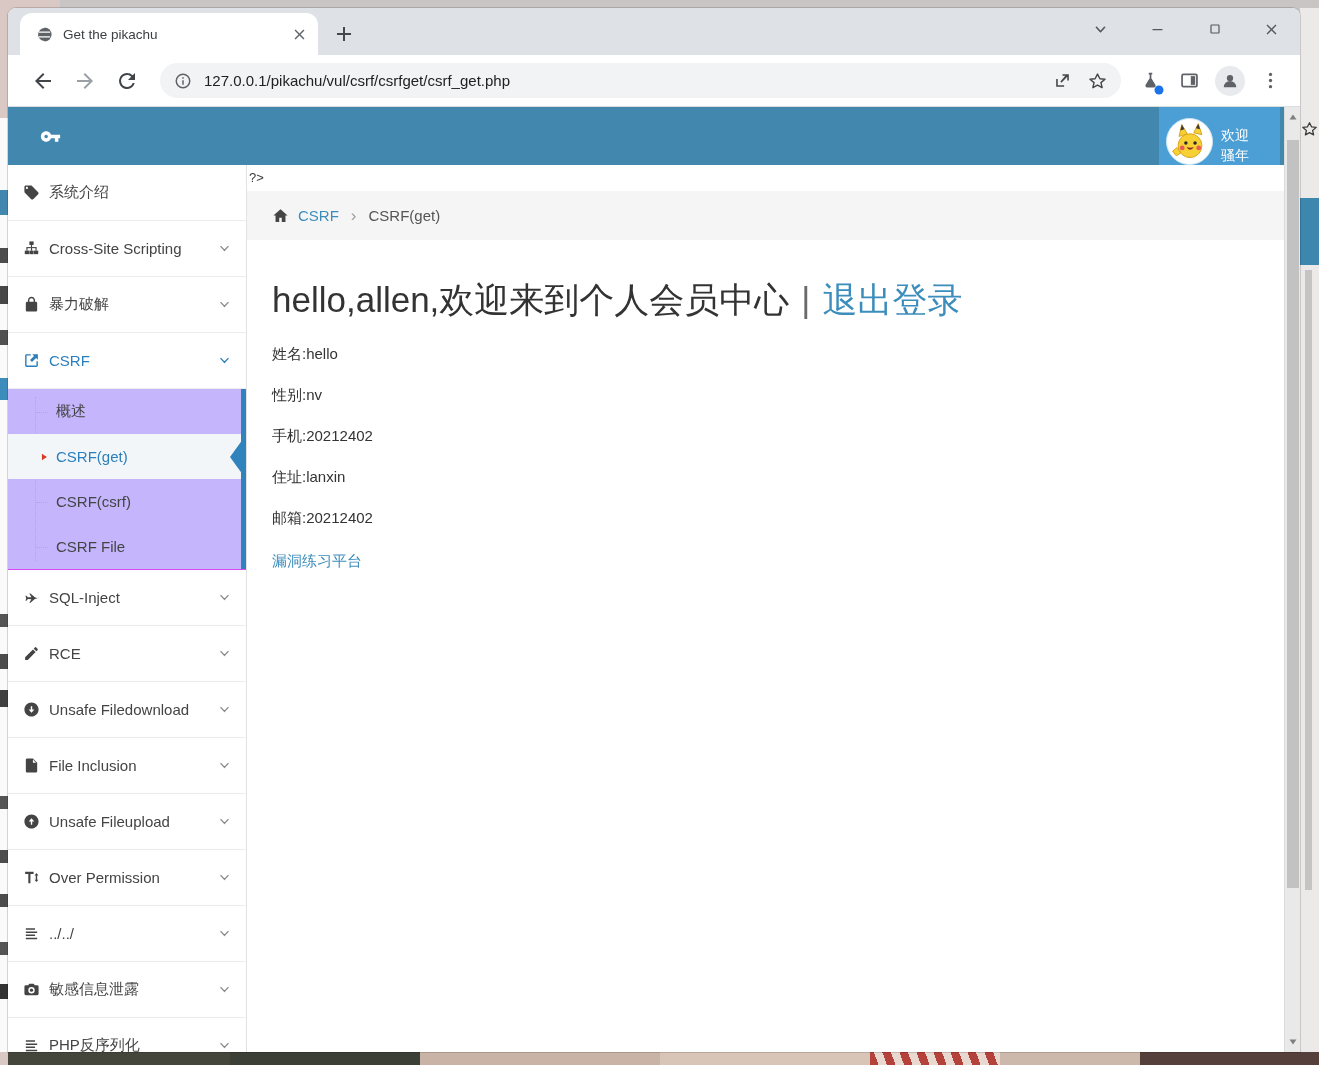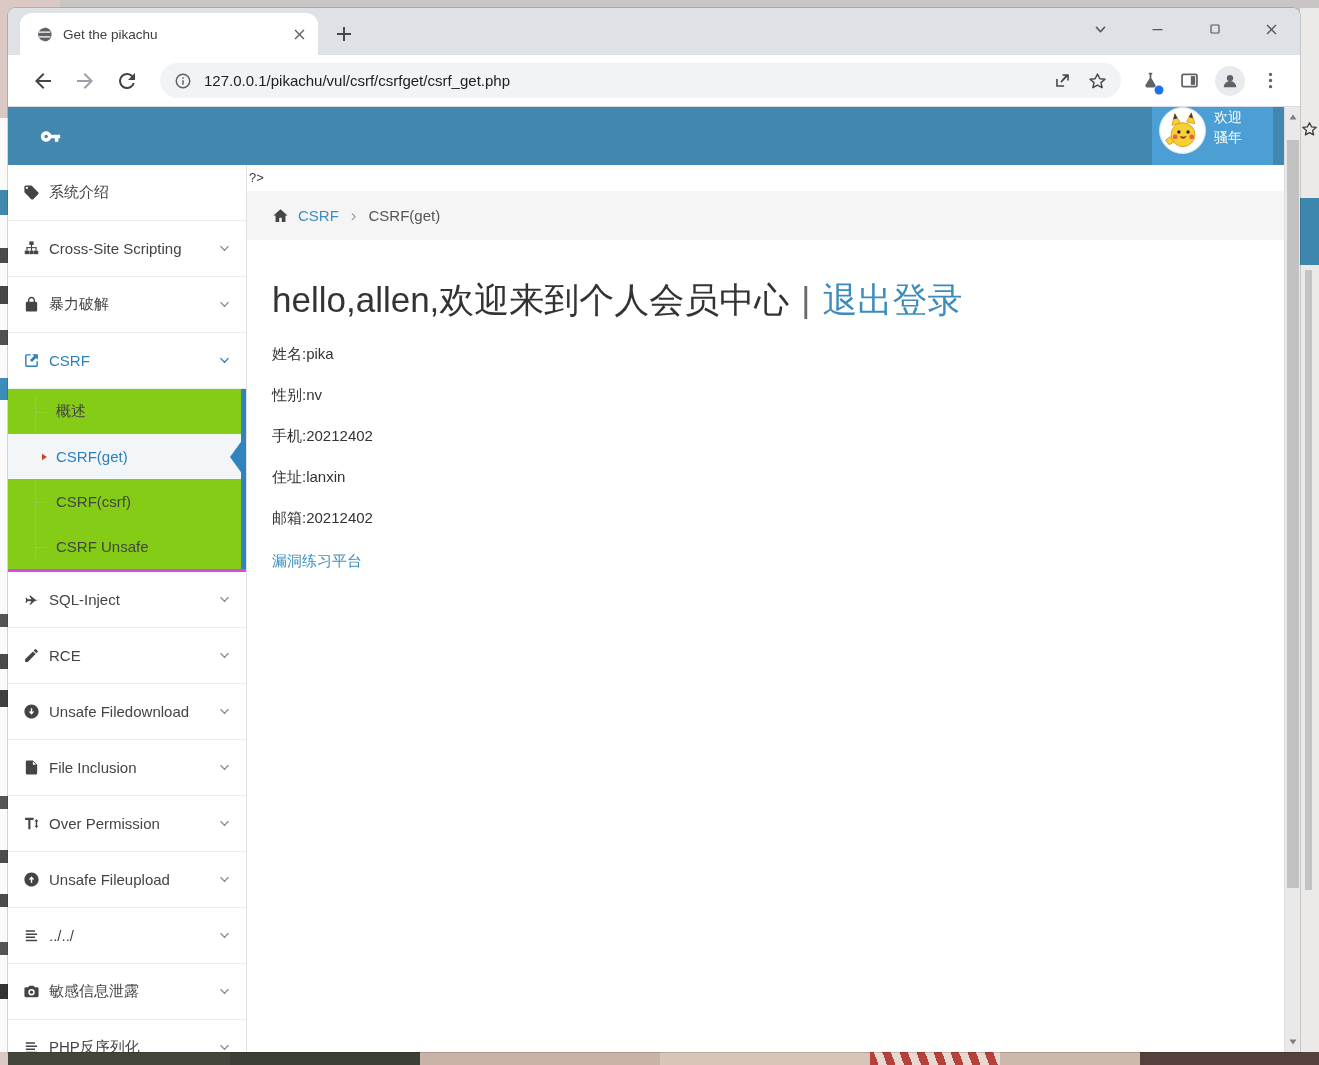--- a/index.html
+++ b/index.html
@@ -52,39 +52,39 @@
   .page { position:absolute; left:0; top:99px; right:0; bottom:0; background:#fff; }
   .pg-scroll { position:absolute; right:0; top:0; width:16px; bottom:0; background:#e9e9e9; border-left:1px solid #dcdcdc; }
   .sb-arrow { position:absolute; left:2px; width:12px; height:12px; color:#7f7f7f; }
   .sb-thumb { position:absolute; left:2px; top:33px; width:12px; height:748px; background:#c2c2c2; }
 
   .pg-content { position:absolute; left:0; top:0; width:1276px; bottom:0; }
   .appbar { position:relative; height:58px; background:var(--header_bg,#4287ad); color:#fff;
     display:flex; align-items:center; padding-left:32px; }
   .appbar-key { width:21px; height:21px; color:#fff; margin-right:10px; }
   .appbar-title { font-size:22px; letter-spacing:.3px; }
-  .welcome { position:absolute; right:11px; top:0; width:121px; height:58px; background:var(--badge_bg,#4c9fd4);
-    display:flex; align-items:flex-start; padding-left:7px; }
+  .welcome { position:absolute; right:4px; top:0; width:121px; height:58px; background:var(--badge_bg,#4c9fd4);
+    display:flex; align-items:flex-end; padding-left:7px; }
   .pika-circle { width:47px; height:47px; border-radius:50%; background:#fff; border:1px solid #cfe7f5;
     display:flex; align-items:center; justify-content:center; overflow:hidden; flex:none; }
   .welcome-text { margin-left:8px; font-size:14px; line-height:20px; color:#fff; }
 
   .body-row { position:absolute; left:0; top:58px; right:0; bottom:0; display:flex; }
 
   
   .sidebar { width:239px; background:#fff; border-right:1px solid #e2e2e2; flex:none; }
   .side-item { height:56px; display:flex; align-items:center; padding:12px 15px; border-bottom:1px solid #ececec;
     color:#444; cursor:pointer; }
   .si-ic { width:17px; height:17px; margin-right:9px; flex:none; }
   .si-label { font-size:15px; }
   .chev { width:13px; height:13px; margin-left:auto; color:#8a8a8a; flex:none; }
   .side-item.active { color:#2b7fbc; }
   .side-item.active .chev { color:#2b7fbc; }
 
-  .submenu { position:relative; background:#84cc16; border-bottom:3px solid #d946ef; }
+  .submenu { position:relative; background:#c4b5fd; border-bottom:1px solid #d946ef; }
   .submenu::before { content:''; position:absolute; left:27px; top:8px; bottom:8px; border-left:1px dotted #9fb6ca; }
   .submenu::after { content:''; position:absolute; top:0; bottom:0; right:0; width:5px; background:var(--bar_blue,#3183bd); }
   .sub-item { position:relative; height:45px; display:flex; align-items:center; padding-left:48px;
     font-size:15px; color:#444; cursor:pointer; }
   .sub-item:not(.active)::before { content:''; position:absolute; left:28px; top:50%; width:12px; border-top:1px dotted #9fb6ca; }
   .sub-item .caret { visibility:hidden; position:absolute; left:31px; top:50%; margin-top:-5px; width:10px; height:10px; color:#d73925; }
   .sub-item.active { background:#f3f6f9; color:#2b7fbc; }
   .sub-item.active .caret { visibility:visible; }
   .sub-item.active::after { content:''; position:absolute; right:3px; top:50%; margin-top:-18px;
     border-top:18px solid transparent; border-bottom:18px solid transparent; border-right:13px solid var(--bar_blue,#3183bd); }
@@ -441,21 +441,21 @@
                   <span>CSRF(get)</span>
                 </div>
 
                 <div class="sub-item">
 
                   <span>CSRF(csrf)</span>
                 </div>
 
                 <div class="sub-item">
 
-                  <span>CSRF Unsafe</span>
+                  <span>CSRF File</span>
                 </div>
 
             </div>
 
               <div class="side-item">
                 <svg class="si-ic">
                   <use href="#i-jet"></use>
                 </svg>
                 <span class="si-label">SQL-Inject</span>
                 <svg class="chev">
@@ -488,33 +488,33 @@
                   <use href="#i-file"></use>
                 </svg>
                 <span class="si-label">File Inclusion</span>
                 <svg class="chev">
                   <use href="#i-chev"></use>
                 </svg>
               </div>
 
               <div class="side-item">
                 <svg class="si-ic">
+                  <use href="#i-circle-up"></use>
+                </svg>
+                <span class="si-label">Unsafe Fileupload</span>
+                <svg class="chev">
+                  <use href="#i-chev"></use>
+                </svg>
+              </div>
+
+              <div class="side-item">
+                <svg class="si-ic">
                   <use href="#i-text-height"></use>
                 </svg>
                 <span class="si-label">Over Permission</span>
-                <svg class="chev">
-                  <use href="#i-chev"></use>
-                </svg>
-              </div>
-
-              <div class="side-item">
-                <svg class="si-ic">
-                  <use href="#i-circle-up"></use>
-                </svg>
-                <span class="si-label">Unsafe Fileupload</span>
                 <svg class="chev">
                   <use href="#i-chev"></use>
                 </svg>
               </div>
 
               <div class="side-item">
                 <svg class="si-ic">
                   <use href="#i-align-left"></use>
                 </svg>
                 <span class="si-label">../../</span>
@@ -563,21 +563,21 @@
                 </svg>
               <a class="bc-link">CSRF</a>
               <span class="bc-sep">›</span>
               <span class="bc-cur">CSRF(get)</span>
             </div>
             <div class="welcome-h">
               <span>hello,allen,欢迎来到个人会员中心</span><span class="sep">|</span><a class="logout">退出登录</a>
             </div>
             <div class="fields">
 
-                <div class="field-line">姓名:pika</div>
+                <div class="field-line">姓名:hello</div>
 
                 <div class="field-line">性别:nv</div>
 
                 <div class="field-line">手机:20212402</div>
 
                 <div class="field-line">住址:lanxin</div>
 
                 <div class="field-line">邮箱:20212402</div>
 
             </div>

